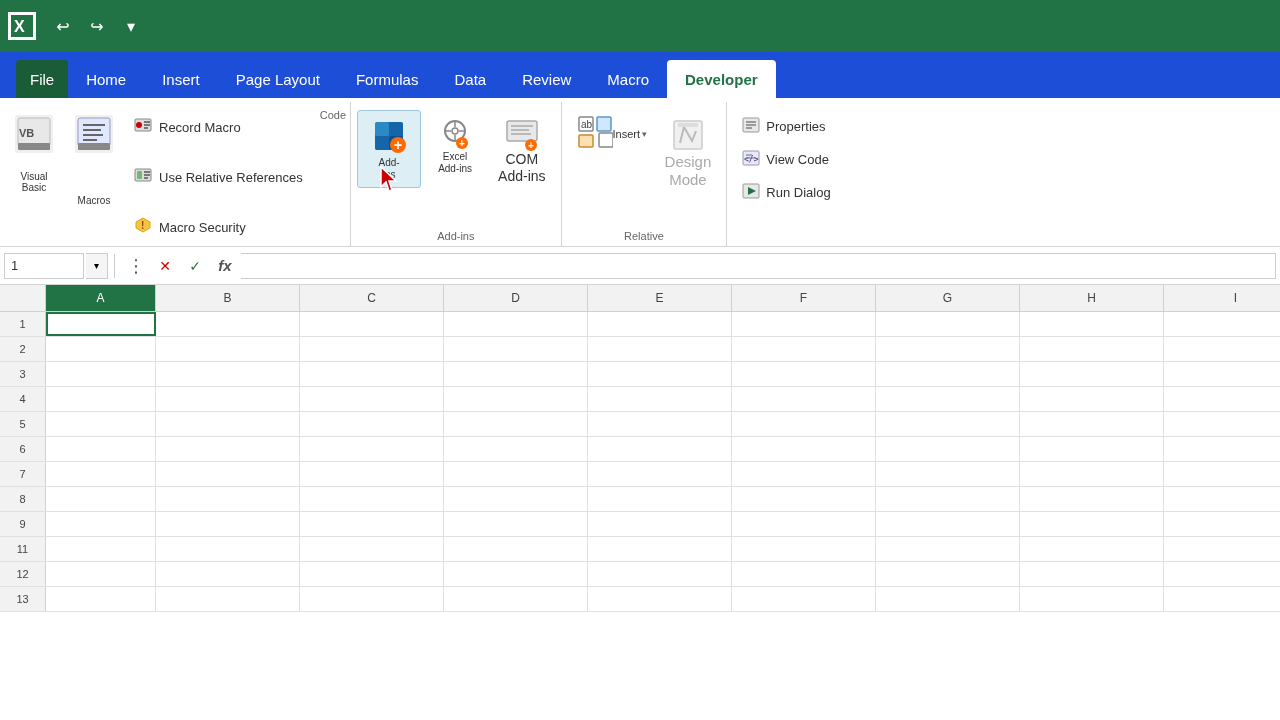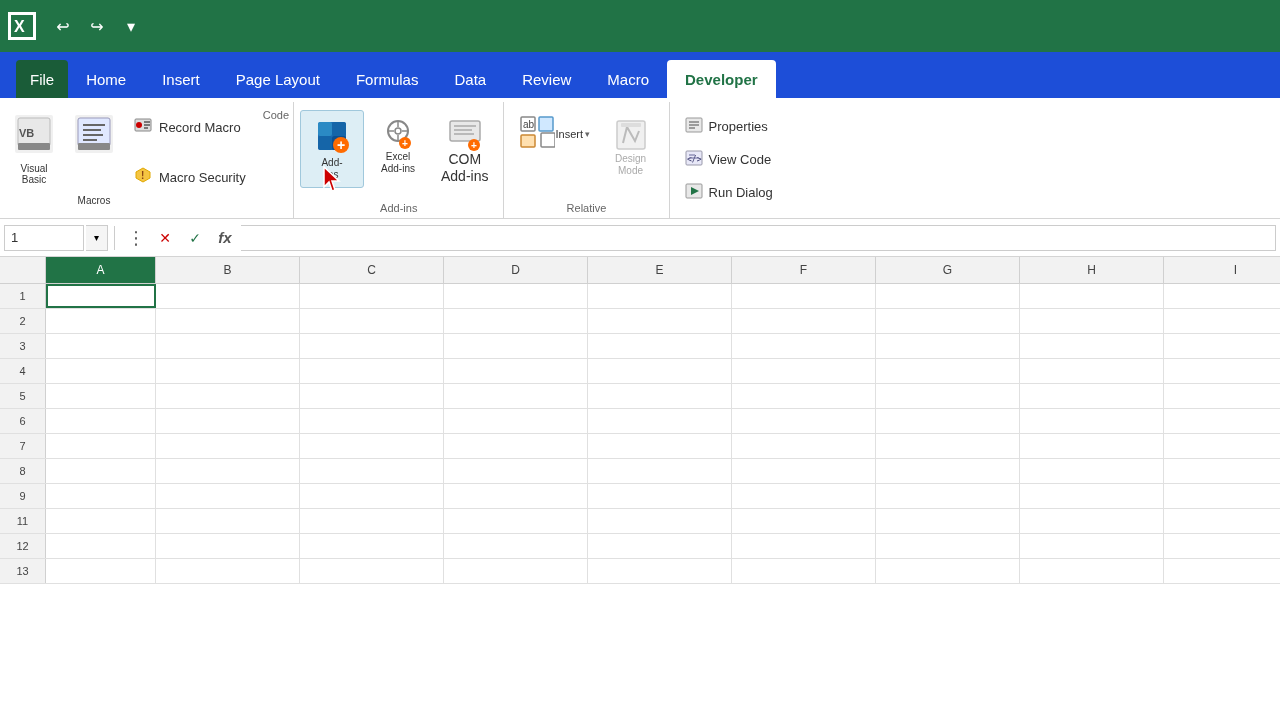--- a/index.html
+++ b/index.html
@@ -299,21 +299,21 @@
   <div style="display:flex; flex-direction:row; border-right:1px solid #d4d4d4; padding: 4px 0 0 0;">
     <div style="display:flex; flex:1; align-items:flex-start; padding: 4px 6px; gap:4px;">
 
       <div class="vba-big" style="min-width:50px;">
         <svg width="38" height="38" viewBox="0 0 38 38">
           <rect width="38" height="38" rx="2" fill="#f0f0f0"></rect>
           <rect x="3" y="3" width="32" height="28" rx="2" fill="#e8e8e8" stroke="#bbb" stroke-width="1"></rect>
           <text x="4" y="22" font-size="11" font-weight="bold" fill="#555" font-family="Arial">VB</text>
           <rect x="3" y="28" width="32" height="7" rx="1" fill="#888"></rect>
         </svg>
-        <div style="font-size:10px; text-align:center; margin-top:10px; color:#333;">Visual<br>Basic</div>
+        <div style="font-size:10px; text-align:center; margin-top:18px; color:#333;">Visual<br>Basic</div>
       </div>
 
       <div class="macros-big" style="min-width:50px;gap:40px;">
         <svg width="38" height="38" viewBox="0 0 38 38">
           <rect width="38" height="38" rx="2" fill="#f0f0f0"></rect>
           <rect x="3" y="3" width="32" height="28" rx="2" fill="#e0e8ff" stroke="#99b" stroke-width="1"></rect>
           <line x1="8" y1="10" x2="30" y2="10" stroke="#666" stroke-width="2"></line>
           <line x1="8" y1="15" x2="26" y2="15" stroke="#666" stroke-width="2"></line>
           <line x1="8" y1="20" x2="28" y2="20" stroke="#666" stroke-width="2"></line>
           <line x1="8" y1="25" x2="22" y2="25" stroke="#666" stroke-width="2"></line>
@@ -331,20 +331,32 @@
               <line x1="10" y1="6" x2="16" y2="6" stroke="#555" stroke-width="1.5"></line>
               <line x1="10" y1="9" x2="16" y2="9" stroke="#555" stroke-width="1.5"></line>
               <line x1="10" y1="12" x2="14" y2="12" stroke="#555" stroke-width="1.5"></line>
             </svg>
           </span>
           <span>Record Macro</span>
         </div>
         <div class="ribbon-small-btn">
           <span class="small-icon">
             <svg width="18" height="18" viewBox="0 0 18 18">
+              <rect width="16" height="12" x="1" y="3" rx="1" fill="#ddd" stroke="#888" stroke-width="1"></rect>
+              <rect x="3" y="5" width="5" height="8" rx="1" fill="#4a4" opacity="0.7"></rect>
+              <line x1="10" y1="6" x2="16" y2="6" stroke="#555" stroke-width="1.5"></line>
+              <line x1="10" y1="9" x2="16" y2="9" stroke="#555" stroke-width="1.5"></line>
+              <line x1="10" y1="12" x2="14" y2="12" stroke="#555" stroke-width="1.5"></line>
+            </svg>
+          </span>
+          <span>Use Relative References</span>
+        </div>
+        <div class="ribbon-small-btn">
+          <span class="small-icon">
+            <svg width="18" height="18" viewBox="0 0 18 18">
               <polygon points="9,2 16,6 16,12 9,16 2,12 2,6" fill="#f5c542" stroke="#e0a800" stroke-width="1"></polygon>
               <text x="7" y="13" font-size="10" font-weight="bold" fill="#8B4513" font-family="Arial">!</text>
             </svg>
           </span>
           <span>Macro Security</span>
         </div>
       </div>
     </div>
     <div style="font-size:11px; color:#666; text-align:center; padding:3px 4px 4px;">Code</div>
   </div>
@@ -416,21 +428,21 @@
           <span style="font-size:9px; color:#666;">▾</span>
         </div>
       </div>
 
       <div class="design-btn">
         <svg width="36" height="36" viewBox="0 0 36 36">
           <rect x="4" y="4" width="28" height="28" rx="2" fill="#f0f0f0" stroke="#ccc" stroke-width="1.5"></rect>
           <path d="M10,26 L14,10 L22,24 L26,14" stroke="#bbb" stroke-width="2" fill="none"></path>
           <rect x="8" y="6" width="20" height="4" rx="1" fill="#ddd"></rect>
         </svg>
-        <div style="font-size:10px; line-height:1.2; text-align:center;">Design<br>Mode</div>
+        <div style="font-size:15px; line-height:1.2; text-align:center;">Design<br>Mode</div>
       </div>
     </div>
     <div style="font-size:11px; color:#666; text-align:center; padding:3px 0 4px;">Relative</div>
   </div>
 
   <div style="display:flex; flex-direction:column; padding: 4px 0 0 0;">
     <div style="display:flex; flex:1; align-items:flex-start; padding: 4px 8px; gap:4px;">
 
       <div style="display:flex; flex-direction:column; gap:4px; padding-top:2px;">
         <div class="ribbon-small-btn">

